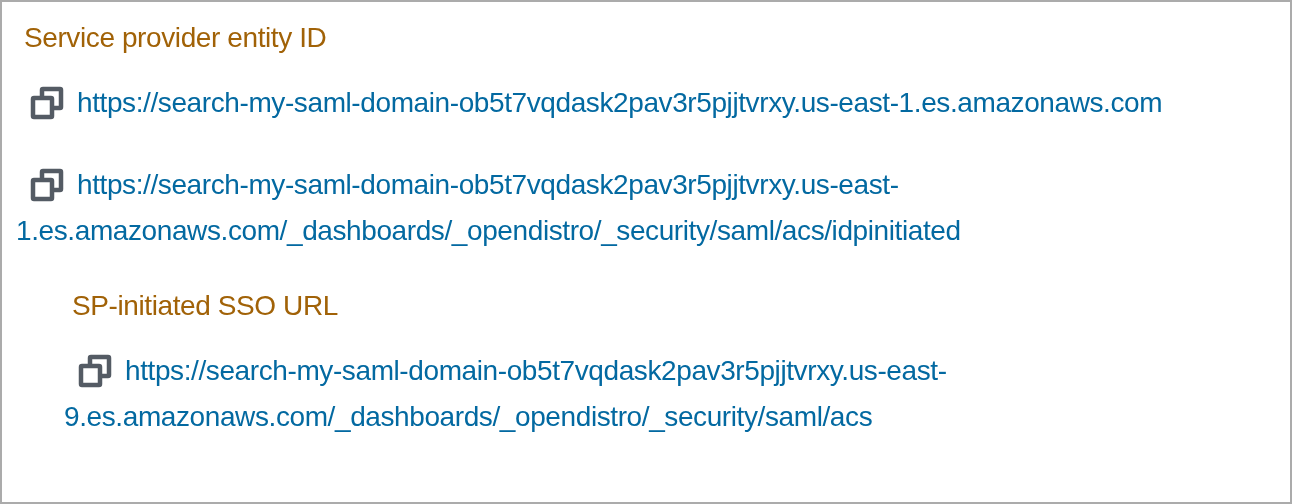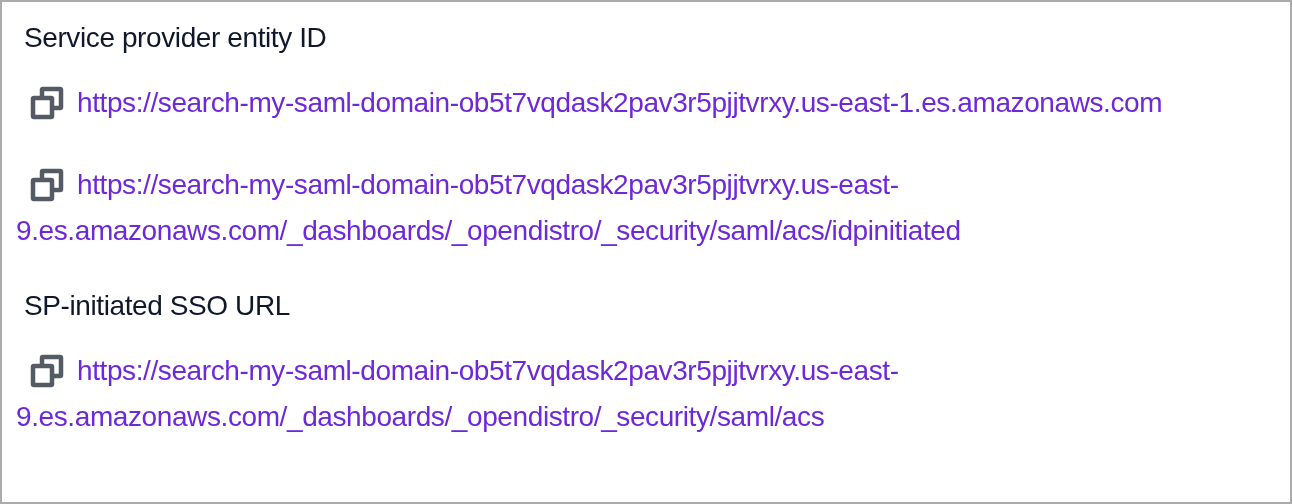--- a/index.html
+++ b/index.html
@@ -7,31 +7,31 @@
     width: 1292px;
     height: 504px;
     box-sizing: border-box;
     border: 2px solid #ababab;
     background: #ffffff;
     padding: 20px 14px;
     overflow: hidden;
     font-family: "Liberation Sans", "DejaVu Sans", sans-serif;
   }
   .field { margin-bottom: 36px; }
-  .field:last-child { margin-bottom: 0; }
+  .field:last-child { margin-bottom: 0; margin-left: 48px; }
   .field-label {
-    color: #0f172a;
+    color: #a16207;
     font-size: 28px;
     line-height: 32px;
     margin-left: 8px;
     letter-spacing: -0.4px;
   }
   .copy-row {
     margin-top: 26px;
-    color: #6d28d9;
+    color: #0369a1;
     font-size: 28px;
     letter-spacing: -0.4px;
   }
   .copy-line1 {
     display: flex;
     align-items: center;
     height: 46px;
   }
   .copy-btn {
     background: none;
@@ -85,21 +85,21 @@
         <button class="copy-btn" type="button">
           <span>
             <svg viewBox="0 0 34 34" xmlns="http://www.w3.org/2000/svg">
               <rect x="12" y="3" width="19" height="19" rx="1" fill="none" stroke="#545b64" stroke-width="4.5"></rect>
               <rect x="3" y="12" width="19" height="19" rx="1" fill="#ffffff" stroke="#545b64" stroke-width="4.5"></rect>
             </svg>
           </span>
         </button>
         <span class="url-line1">https://search-my-saml-domain-ob5t7vqdask2pav3r5pjjtvrxy.us-east-</span>
       </div>
-      <span class="url-line2">9.es.amazonaws.com/_dashboards/_opendistro/_security/saml/acs/idpinitiated</span>
+      <span class="url-line2">1.es.amazonaws.com/_dashboards/_opendistro/_security/saml/acs/idpinitiated</span>
     </div>
   </div>
 
   <div class="field">
     <div class="field-label">SP-initiated SSO URL</div>
     <div class="copy-row">
       <div class="copy-line1">
         <button class="copy-btn" type="button">
           <span>
             <svg viewBox="0 0 34 34" xmlns="http://www.w3.org/2000/svg">

